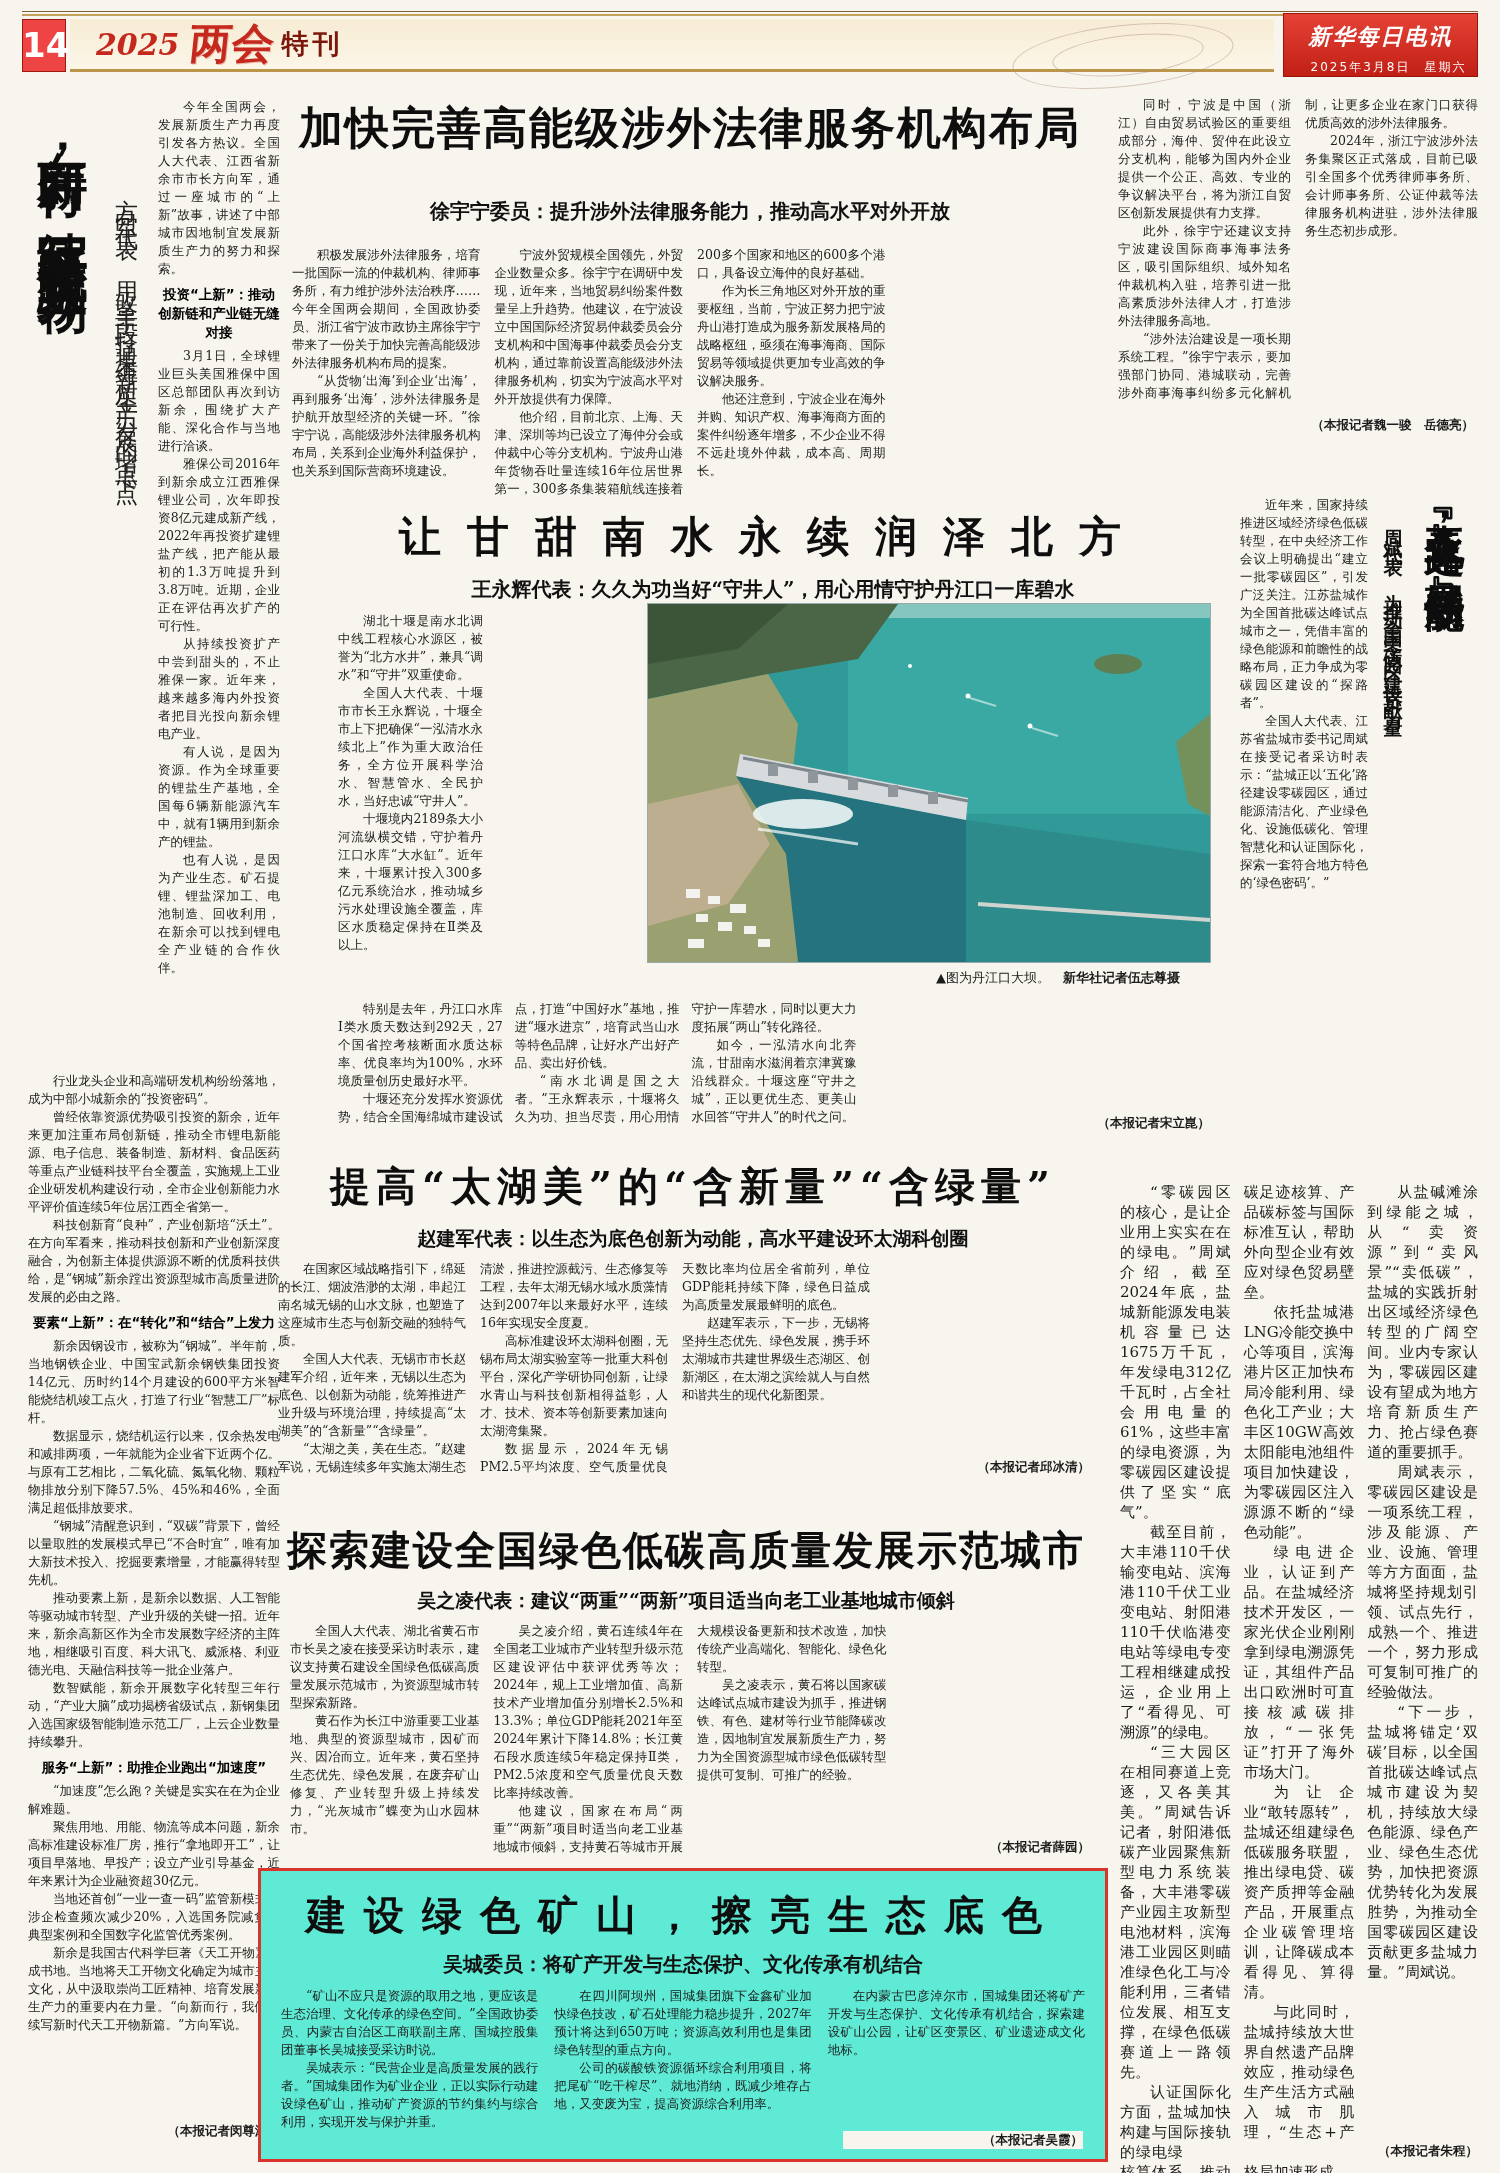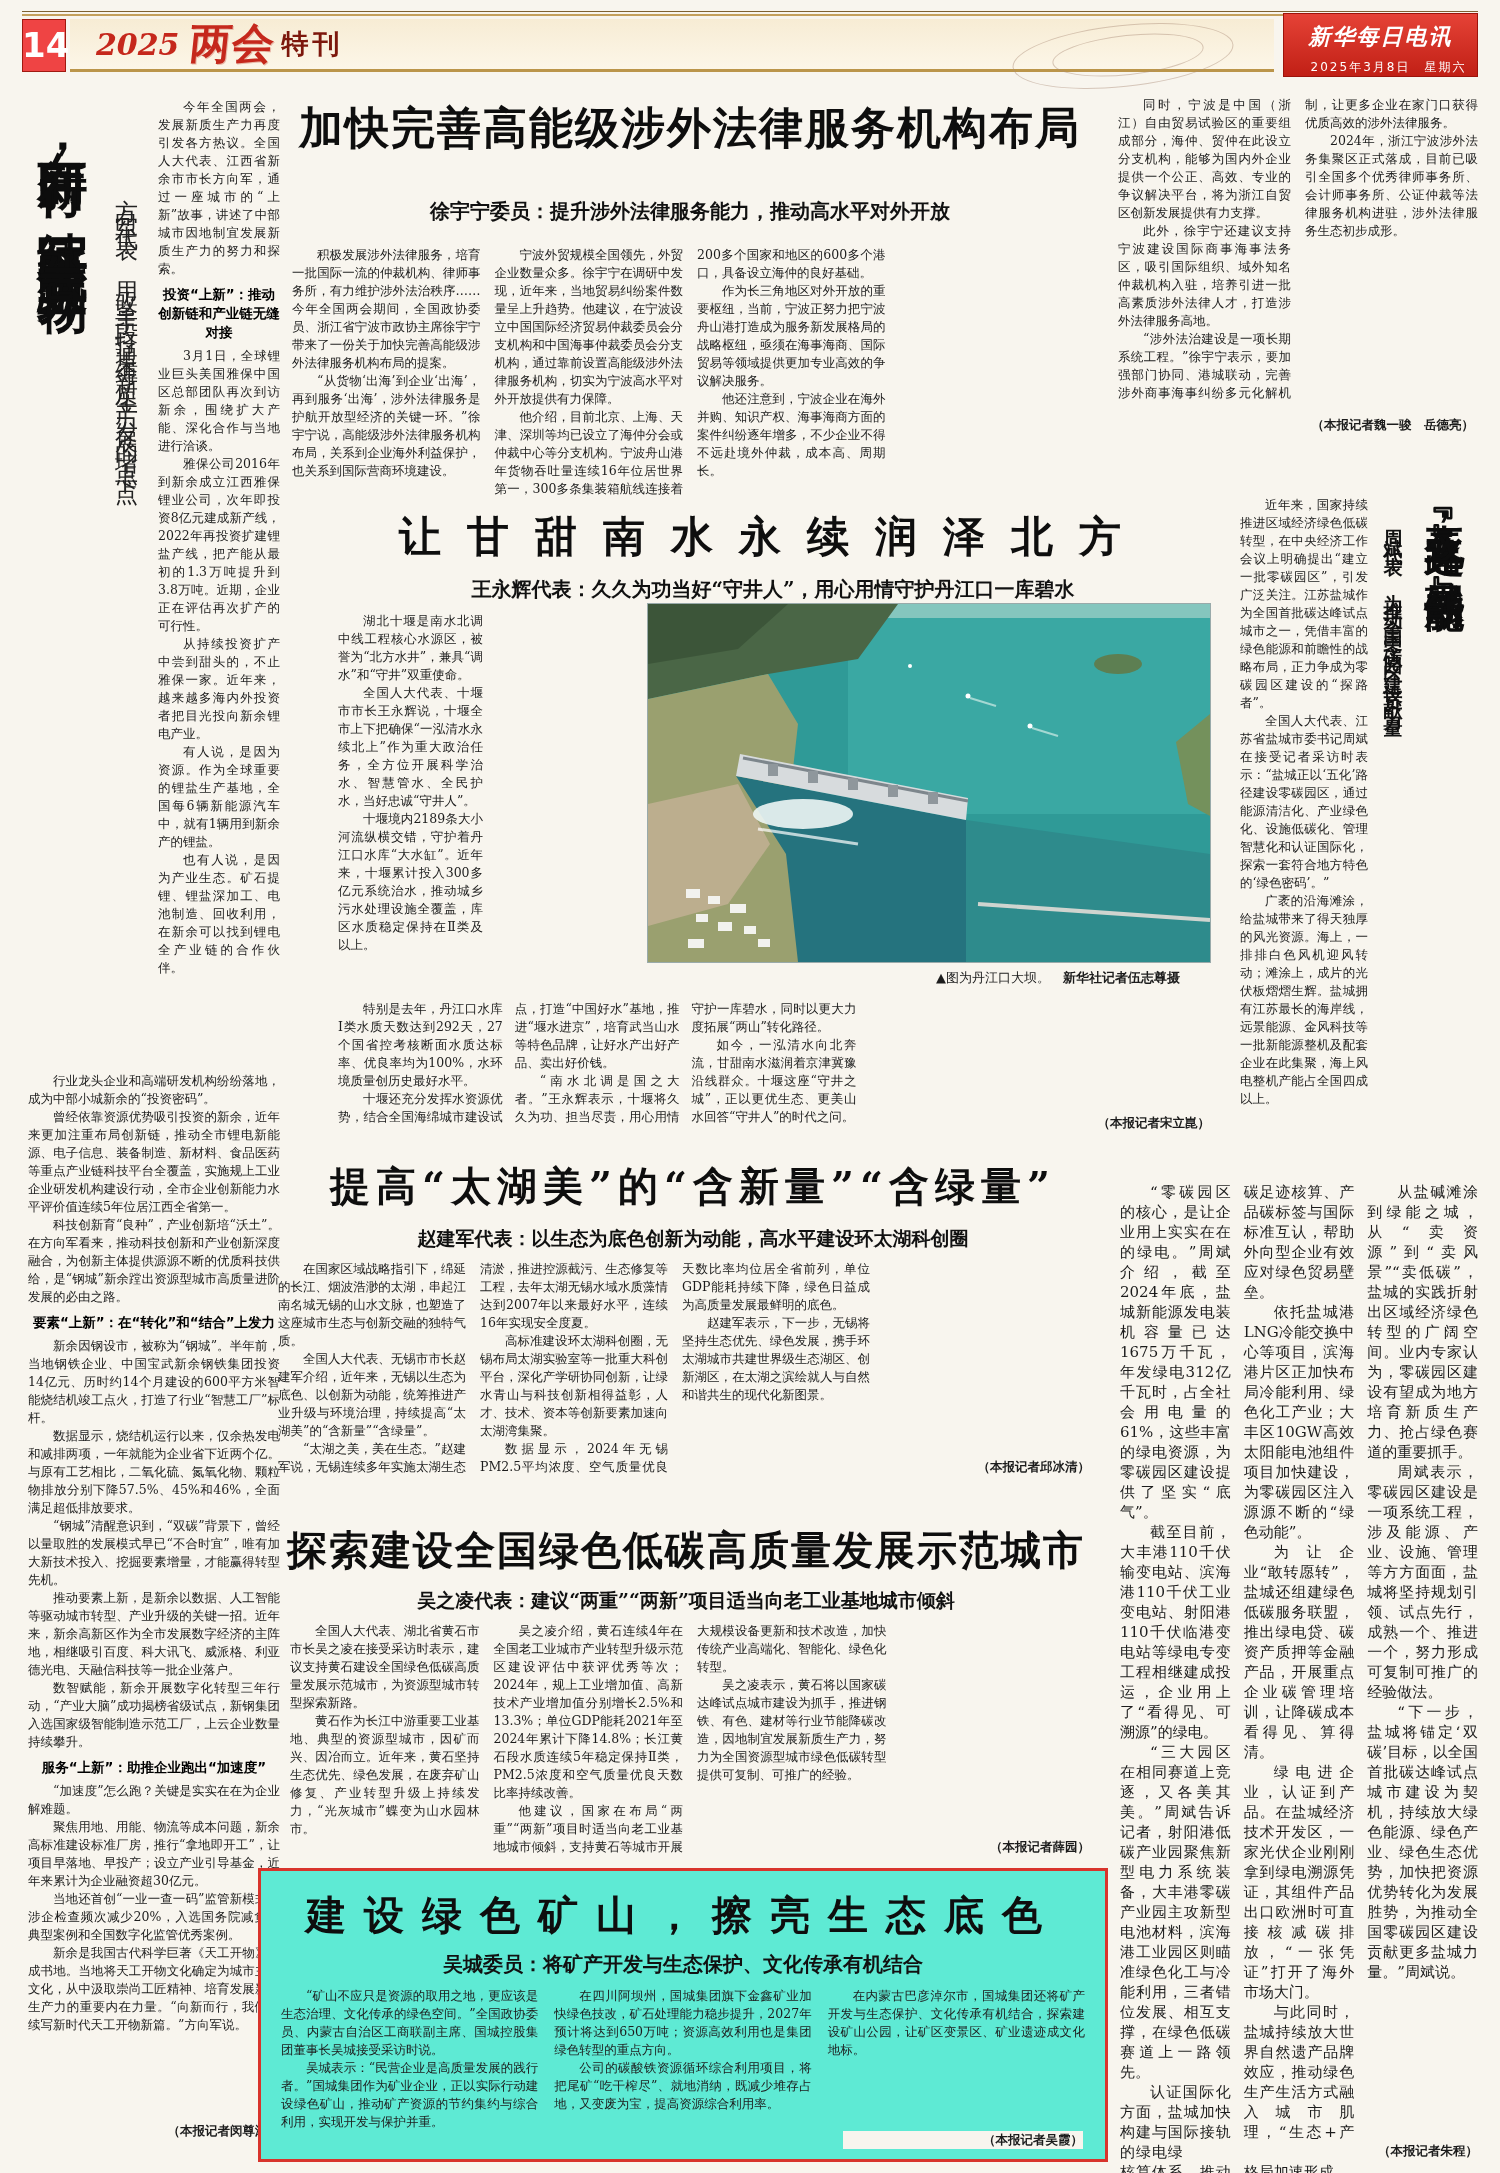--- a/index.html
+++ b/index.html
@@ -229,32 +229,31 @@
       <p>在四川阿坝州，国城集团旗下金鑫矿业加快绿色技改，矿石处理能力稳步提升，2027年预计将达到650万吨；资源高效利用也是集团绿色转型的重点方向。</p>
       <p>公司的碳酸铁资源循环综合利用项目，将把尾矿“吃干榨尽”、就地消纳，既减少堆存占地，又变废为宝，提高资源综合利用率。</p>
       <p>在内蒙古巴彦淖尔市，国城集团还将矿产开发与生态保护、文化传承有机结合，探索建设矿山公园，让矿区变景区、矿业遗迹成文化地标。</p>
     </div>
     <div class="rep" id="a6-reporter">（本报记者吴霞）</div>
   </div>
 
   <div class="abs bt" id="a7-col1">
     <p>近年来，国家持续推进区域经济绿色低碳转型，在中央经济工作会议上明确提出“建立一批零碳园区”，引发广泛关注。江苏盐城作为全国首批碳达峰试点城市之一，凭借丰富的绿色能源和前瞻性的战略布局，正力争成为零碳园区建设的“探路者”。</p>
     <p>全国人大代表、江苏省盐城市委书记周斌在接受记者采访时表示：“盐城正以‘五化’路径建设零碳园区，通过能源清洁化、产业绿色化、设施低碳化、管理智慧化和认证国际化，探索一套符合地方特色的‘绿色密码’。”</p>
-    <p>广袤的沿海滩涂，给盐城带来了得天独厚的风光资源。海上，一排排白色风机迎风转动；滩涂上，成片的光伏板熠熠生辉。盐城拥有江苏最长的海岸线，远景能源、金风科技等一批新能源整机及配套企业在此集聚，海上风电整机产能占全国四成以上。</p>
   </div>
   <div class="abs vt" id="a7-subline">周斌代表：为推动全国零碳园区建设贡献力量</div>
   <div class="abs vt" id="a7-headline">走『五化』之路，『碳』寻新动能</div>
   <div class="abs bt" id="a7-body">
     <p>“零碳园区的核心，是让企业用上实实在在的绿电。”周斌介绍，截至2024年底，盐城新能源发电装机容量已达1675万千瓦，年发绿电312亿千瓦时，占全社会用电量的61%，这些丰富的绿电资源，为零碳园区建设提供了坚实“底气”。</p>
     <p>截至目前，大丰港110千伏输变电站、滨海港110千伏工业变电站、射阳港110千伏临港变电站等绿电专变工程相继建成投运，企业用上了“看得见、可溯源”的绿电。</p>
     <p>“三大园区在相同赛道上竞逐，又各美其美。”周斌告诉记者，射阳港低碳产业园聚焦新型电力系统装备，大丰港零碳产业园主攻新型电池材料，滨海港工业园区则瞄准绿色化工与冷能利用，三者错位发展、相互支撑，在绿色低碳赛道上一路领先。</p>
     <p>认证国际化方面，盐城加快构建与国际接轨的绿电绿证溯源核算体系，推动碳足迹核算、产品碳标签与国际标准互认，帮助外向型企业有效应对绿色贸易壁垒。</p>
     <p>依托盐城港LNG冷能交换中心等项目，滨海港片区正加快布局冷能利用、绿色化工产业；大丰区10GW高效太阳能电池组件项目加快建设，为零碳园区注入源源不断的“绿色动能”。</p>
+    <p>绿电进企业，认证到产品。在盐城经济技术开发区，一家光伏企业刚刚拿到绿电溯源凭证，其组件产品出口欧洲时可直接核减碳排放，“一张凭证”打开了海外市场大门。</p>
     <p>为让企业“敢转愿转”，盐城还组建绿色低碳服务联盟，推出绿电贷、碳资产质押等金融产品，开展重点企业碳管理培训，让降碳成本看得见、算得清。</p>
-    <p>绿电进企业，认证到产品。在盐城经济技术开发区，一家光伏企业刚刚拿到绿电溯源凭证，其组件产品出口欧洲时可直接核减碳排放，“一张凭证”打开了海外市场大门。</p>
     <p>与此同时，盐城持续放大世界自然遗产品牌效应，推动绿色生产生活方式融入城市肌理，“生态+产业”双轮驱动的格局加速形成。</p>
     <p>从盐碱滩涂到绿能之城，从“卖资源”到“卖风景”“卖低碳”，盐城的实践折射出区域经济绿色转型的广阔空间。业内专家认为，零碳园区建设有望成为地方培育新质生产力、抢占绿色赛道的重要抓手。</p>
     <p>周斌表示，零碳园区建设是一项系统工程，涉及能源、产业、设施、管理等方方面面，盐城将坚持规划引领、试点先行，成熟一个、推进一个，努力形成可复制可推广的经验做法。</p>
     <p>“下一步，盐城将锚定‘双碳’目标，以全国首批碳达峰试点城市建设为契机，持续放大绿色能源、绿色产业、绿色生态优势，加快把资源优势转化为发展胜势，为推动全国零碳园区建设贡献更多盐城力量。”周斌说。</p>
   </div>
   <div class="abs rep" id="a7-reporter">（本报记者朱程）</div>
 
 </div>
 
 </body></html>

